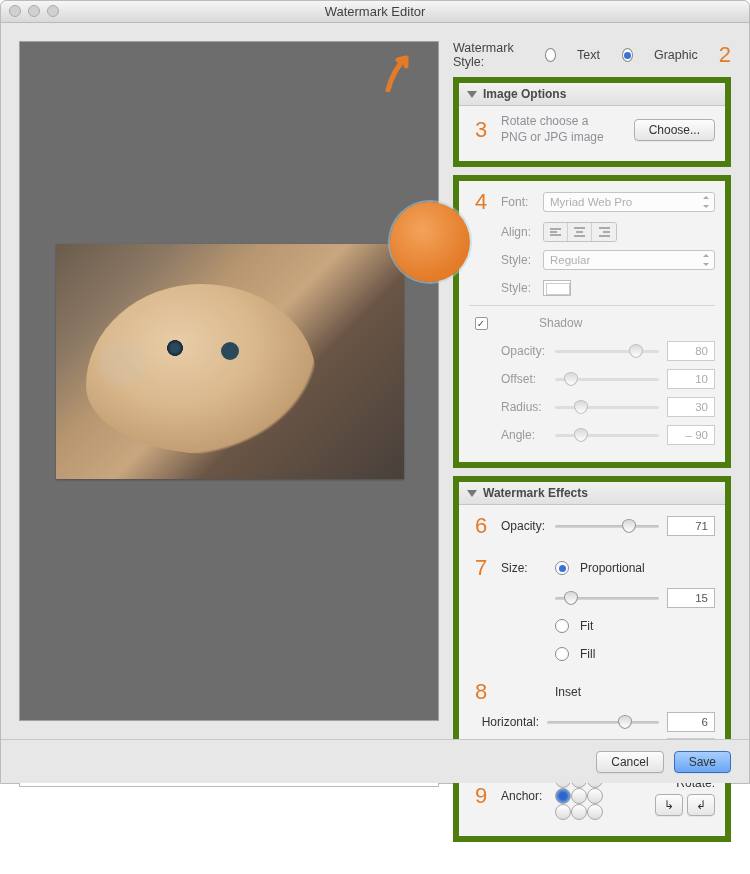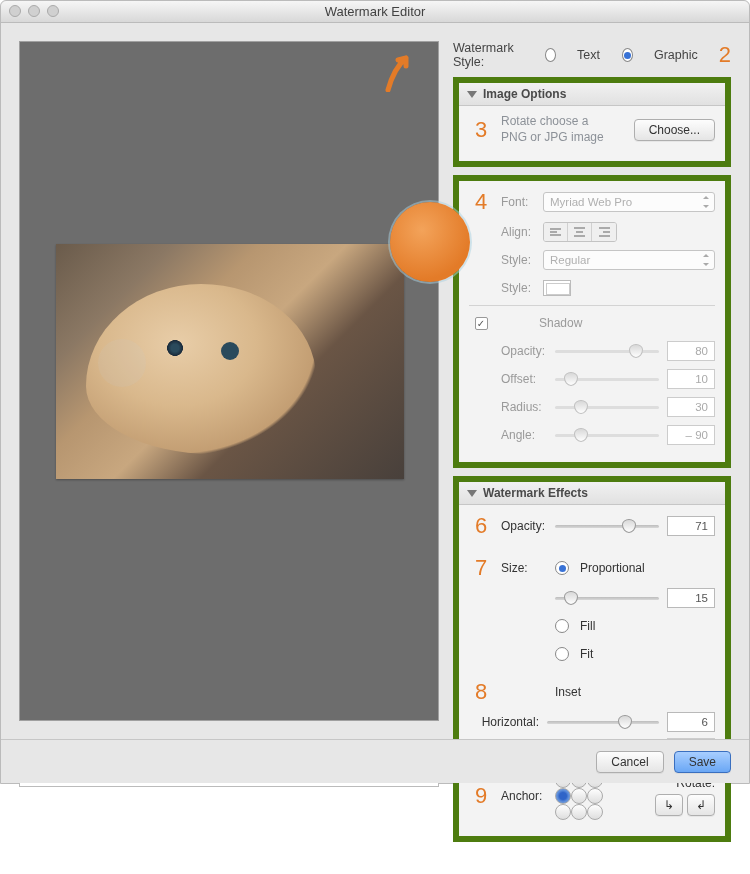--- a/index.html
+++ b/index.html
@@ -254,27 +254,27 @@
             <div class="slider">
                 <div class="slider-track"></div>
                 <div class="slider-thumb" style="left:15%;"></div>
               </div>
             <div class="value-box">15</div>
           </div>
           <div class="row">
             <div class="annot-col"></div>
               <span class="row-label" style="width:46px;"></span>
             <span class="radio"></span>
-            <span>Fill</span>
+            <span>Fit</span>
           </div>
           <div class="row">
             <div class="annot-col"></div>
               <span class="row-label" style="width:46px;"></span>
             <span class="radio"></span>
-            <span>Fit</span>
+            <span>Fill</span>
           </div>
           <div style="height:8px;"></div>
           <div class="row">
             <div class="annot-col"><span class="annot">8</span></div>
             <span style="width:46px;"></span>
             <span>Inset</span>
           </div>
           <div class="row" style="margin-bottom:4px;">
             <span class="row-label-wide">Horizontal:</span>
             <div class="slider">

